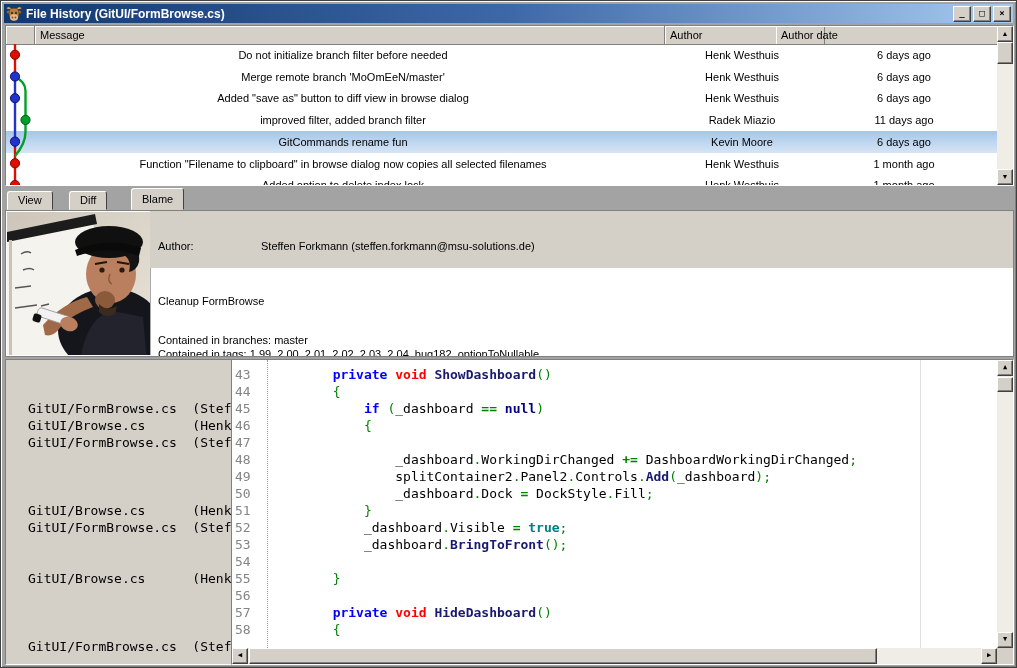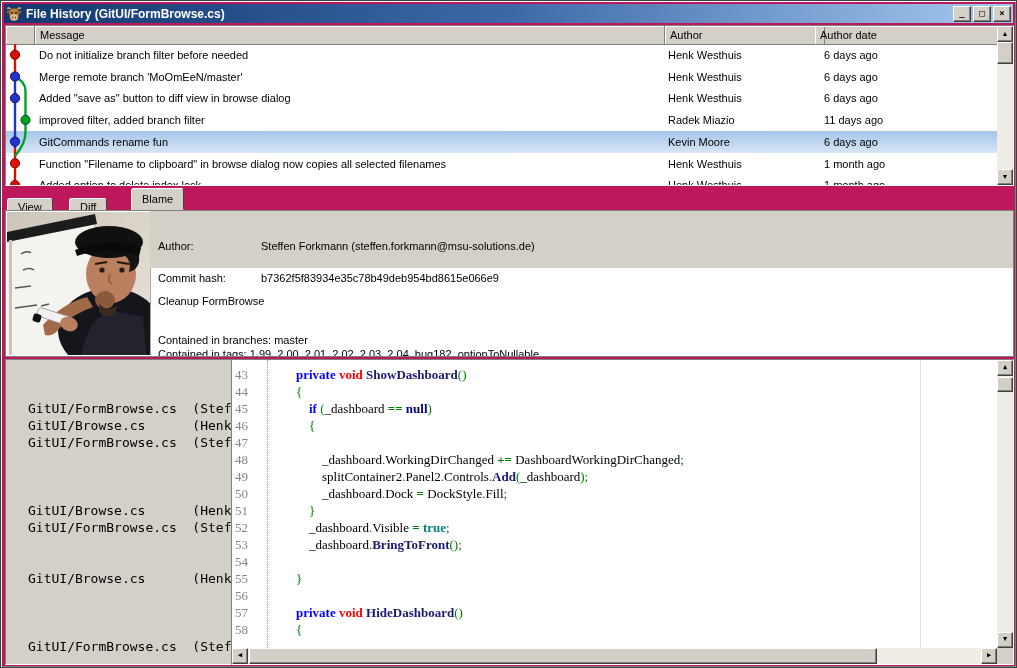--- a/index.html
+++ b/index.html
@@ -1,18 +1,18 @@
 <!DOCTYPE html>
 <html style="--title-left: #11386f; --title-mid: #3d68a8; --title-right: #a6caf0; --sel-top: #a5c6e9; --sel-bottom: #d7e5f5; --graph-red: #dd1000; --graph-red-dark: #8b0000; --graph-blue: #2233cc; --graph-blue-dark: #101077; --graph-green: #00a028; --graph-green-dark: #005a14; --c-kw: #0000ff; --c-type: #ff0000; --c-meth: #191970; --c-op: #008000; --c-punc: #008000; --c-lit: #008080; --c-null: #000080;"><head>
 <meta charset="utf-8">
 <style>
   html,body{margin:0;padding:0;background:#808080;}
   #window{
     position:relative;width:1017px;height:668px;
-    background:#be185d;
+    background:#a3a3a3;
     font-family:"Liberation Sans", sans-serif;
     font-size:11px;color:#000;
     border:1px solid #404040;
     box-sizing:border-box;
     box-shadow:inset 1px 1px 0 #ffffff, inset -1px -1px 0 #808080;
     overflow:hidden;
   }
   
   #titlebar{
     position:absolute;left:3px;top:3px;width:1009px;height:19px;
@@ -31,39 +31,39 @@
   #commitlist{
     position:absolute;left:4px;top:24px;width:1009px;height:161px;
     background:#fff;border:1px solid;border-color:#808080 #ffffff #ffffff #808080;
     box-sizing:border-box;overflow:hidden;
   }
   .lv-header{position:absolute;left:0;top:0;right:16px;height:18px;background:#d4d0c8;
     border-bottom:1px solid #808080;box-shadow:inset 0 1px 0 #fff;}
   .lv-h-cell{position:absolute;top:0;height:18px;line-height:18px;padding-left:5px;
     border-right:1px solid #808080;box-shadow:inset 1px 1px 0 #fff,inset -1px 0 0 #d4d0c8;
     box-sizing:border-box;white-space:nowrap;overflow:hidden;}
-  #rows{position:absolute;left:0;top:18px;right:16px;bottom:0;overflow:hidden;}
+  #rows{position:absolute;left:0;top:18px;right:16px;bottom:0;overflow:hidden;text-align:center;}
   .crow{position:absolute;left:0;right:0;height:22px;line-height:22px;white-space:nowrap;}
   .crow.sel{background:linear-gradient(var(--sel-top),var(--sel-bottom));}
   .crow .msg{position:absolute;left:33px;right:350px;overflow:hidden;}
   .crow .auth{position:absolute;left:662px;width:148px;overflow:hidden;}
   .crow .adate{position:absolute;left:818px;width:160px;overflow:hidden;}
   #graphsvg{position:absolute;left:0;top:18px;width:30px;height:143px;}
   
   .sb-track{position:absolute;background:#efede6;}
   .sb-btn{position:absolute;width:16px;height:16px;background:#d4d0c8;
     border:1px solid;border-color:#ffffff #404040 #404040 #ffffff;
     box-shadow:inset -1px -1px 0 #808080;box-sizing:border-box;
     text-align:center;line-height:13px;font-size:7px;color:#000;}
   .sb-thumb{position:absolute;background:#d4d0c8;
     border:1px solid;border-color:#ffffff #404040 #404040 #ffffff;
     box-shadow:inset -1px -1px 0 #808080;box-sizing:border-box;}
   
   #tabstrip{position:absolute;left:4px;top:187px;width:1009px;height:22px;}
-  .tab{position:absolute;top:10px;height:19px;background:#d4d0c8;
+  .tab{position:absolute;top:3px;height:19px;background:#d4d0c8;
     border:1px solid;border-color:#ffffff #404040 #d4d0c8 #ffffff;
     border-radius:3px 3px 0 0;box-sizing:border-box;
     text-align:center;line-height:17px;padding:0 10px;}
   .tab.active{top:0;height:22px;font-weight:normal;z-index:2;line-height:20px;}
   
   #blameinfo{position:absolute;left:4px;top:209px;width:1009px;height:147px;
     background:#fff;border:1px solid #808080;box-sizing:border-box;overflow:hidden;}
   #photo{position:absolute;left:1px;top:1px;width:143px;height:143px;border-right:1px solid #aaa;}
   #grayband{position:absolute;left:144px;top:0;right:0;height:57px;background:#d4d0c8;}
   .binfo-row{position:absolute;left:8px;white-space:nowrap;margin-top:24px;}
@@ -74,21 +74,21 @@
   
   #blamecommits{position:absolute;left:4px;top:358px;width:244px;height:306px;
     background:#d4d0c8;border:1px solid;border-color:#808080 #ffffff #ffffff #808080;
     box-sizing:border-box;overflow:hidden;
     font-family:"DejaVu Sans Mono","Liberation Mono",monospace;font-size:13px;}
   .bc-row{position:absolute;left:22px;height:17px;line-height:17px;white-space:pre;}
   #codepanel{position:absolute;left:230px;top:358px;width:783px;height:306px;
     background:#fff;border:1px solid;border-color:#808080 #ffffff #ffffff #808080;
     box-sizing:border-box;overflow:hidden;
     font-family:"DejaVu Sans Mono","Liberation Mono",monospace;font-size:13px;}
-  #codelines{position:absolute;left:0;top:0;right:16px;bottom:16px;overflow:hidden;font-family:Liberation Serif, serif;}
+  #codelines{position:absolute;left:0;top:0;right:16px;bottom:16px;overflow:hidden;}
   .code-row{position:absolute;left:0;right:0;height:17px;line-height:17px;white-space:pre;}
   .code-row .lnum{position:absolute;left:3px;width:30px;color:#858585;}
   .code-row .ctext{position:absolute;left:38px;}
   #gutterline{position:absolute;left:35px;top:0;bottom:16px;border-left:1px dotted #999;}
   #marginline{position:absolute;left:688px;top:0;bottom:16px;border-left:1px solid #e0e0e0;}
   .tok-k{color:var(--c-kw);font-weight:bold;}
   .tok-t{color:var(--c-type);font-weight:bold;}
   .tok-m{color:var(--c-meth);font-weight:bold;}
   .tok-o{color:var(--c-op);font-weight:bold;}
   .tok-p{color:var(--c-punc);}
@@ -117,21 +117,21 @@
     <span class="winbtn">_</span>
     <span class="winbtn">□</span>
     <span class="winbtn">×</span>
   </div>
 
   <div id="commitlist">
     <div class="lv-header">
       <div class="lv-h-cell" style="left:0;width:29px;"></div>
       <div class="lv-h-cell" style="left:29px;width:630px;">Message</div>
       <div class="lv-h-cell" style="left:659px;width:160px;">Author</div>
-      <div class="lv-h-cell" style="left:809px;width:184px;border-right:none;">Author date</div>
+      <div class="lv-h-cell" style="left:770px;width:184px;border-right:none;">Author date</div>
     </div>
     <div id="rows">
         <div class="crow" style="top: 0px;">
           <span class="msg">Do not initialize branch filter before needed</span>
           <span class="auth">Henk Westhuis</span>
           <span class="adate">6 days ago</span>
         </div>
         <div class="crow" style="top: 22px;">
           <span class="msg">Merge remote branch 'MoOmEeN/master'</span>
           <span class="auth">Henk Westhuis</span>
@@ -220,23 +220,20 @@
       <path d="M103,62 q-3,8 2,10" stroke="#8a5a3a" stroke-width="1.5" fill="none"></path>
       <path d="M86,95 q-26,10 -34,22 q-6,8 -14,6 l-2,-10 q20,-22 44,-28 z" fill="#a06a48"></path>
       <rect x="30" y="100" width="34" height="9" rx="4" transform="rotate(18 47 104)" fill="#f2f2f2" stroke="#999" stroke-width="0.8"></rect>
       <rect x="26" y="102" width="8" height="8" rx="2" transform="rotate(18 30 106)" fill="#111"></rect>
       <ellipse cx="62" cy="112" rx="9" ry="7" transform="rotate(18 62 112)" fill="#b97f5e"></ellipse>
     </svg>
     <div id="grayband">
       <div class="binfo-row" style="top:5px;">
         <span class="binfo-label">Author:</span><span>Steffen Forkmann (steffen.forkmann@msu-solutions.de)</span>
       </div>
-      <div class="binfo-row" style="top:37px;">
-        <span class="binfo-label">Commit hash:</span><span>b7362f5f83934e35c78b49deb954bd8615e066e9</span>
-      </div>
     </div>
     <div id="summary">Cleanup FormBrowse</div>
     <div id="branches">Contained in branches: master</div>
     <div id="tags">Contained in tags: 1.99, 2.00, 2.01, 2.02, 2.03, 2.04, bug182, optionToNullable</div>
   </div>
 
   <div id="blamecommits">
       <div class="bc-row" style="top: 40px;">GitUI/FormBrowse.cs  (Stef</div>
       <div class="bc-row" style="top: 57px;">GitUI/Browse.cs      (Henk</div>
       <div class="bc-row" style="top: 74px;">GitUI/FormBrowse.cs  (Stef</div>

